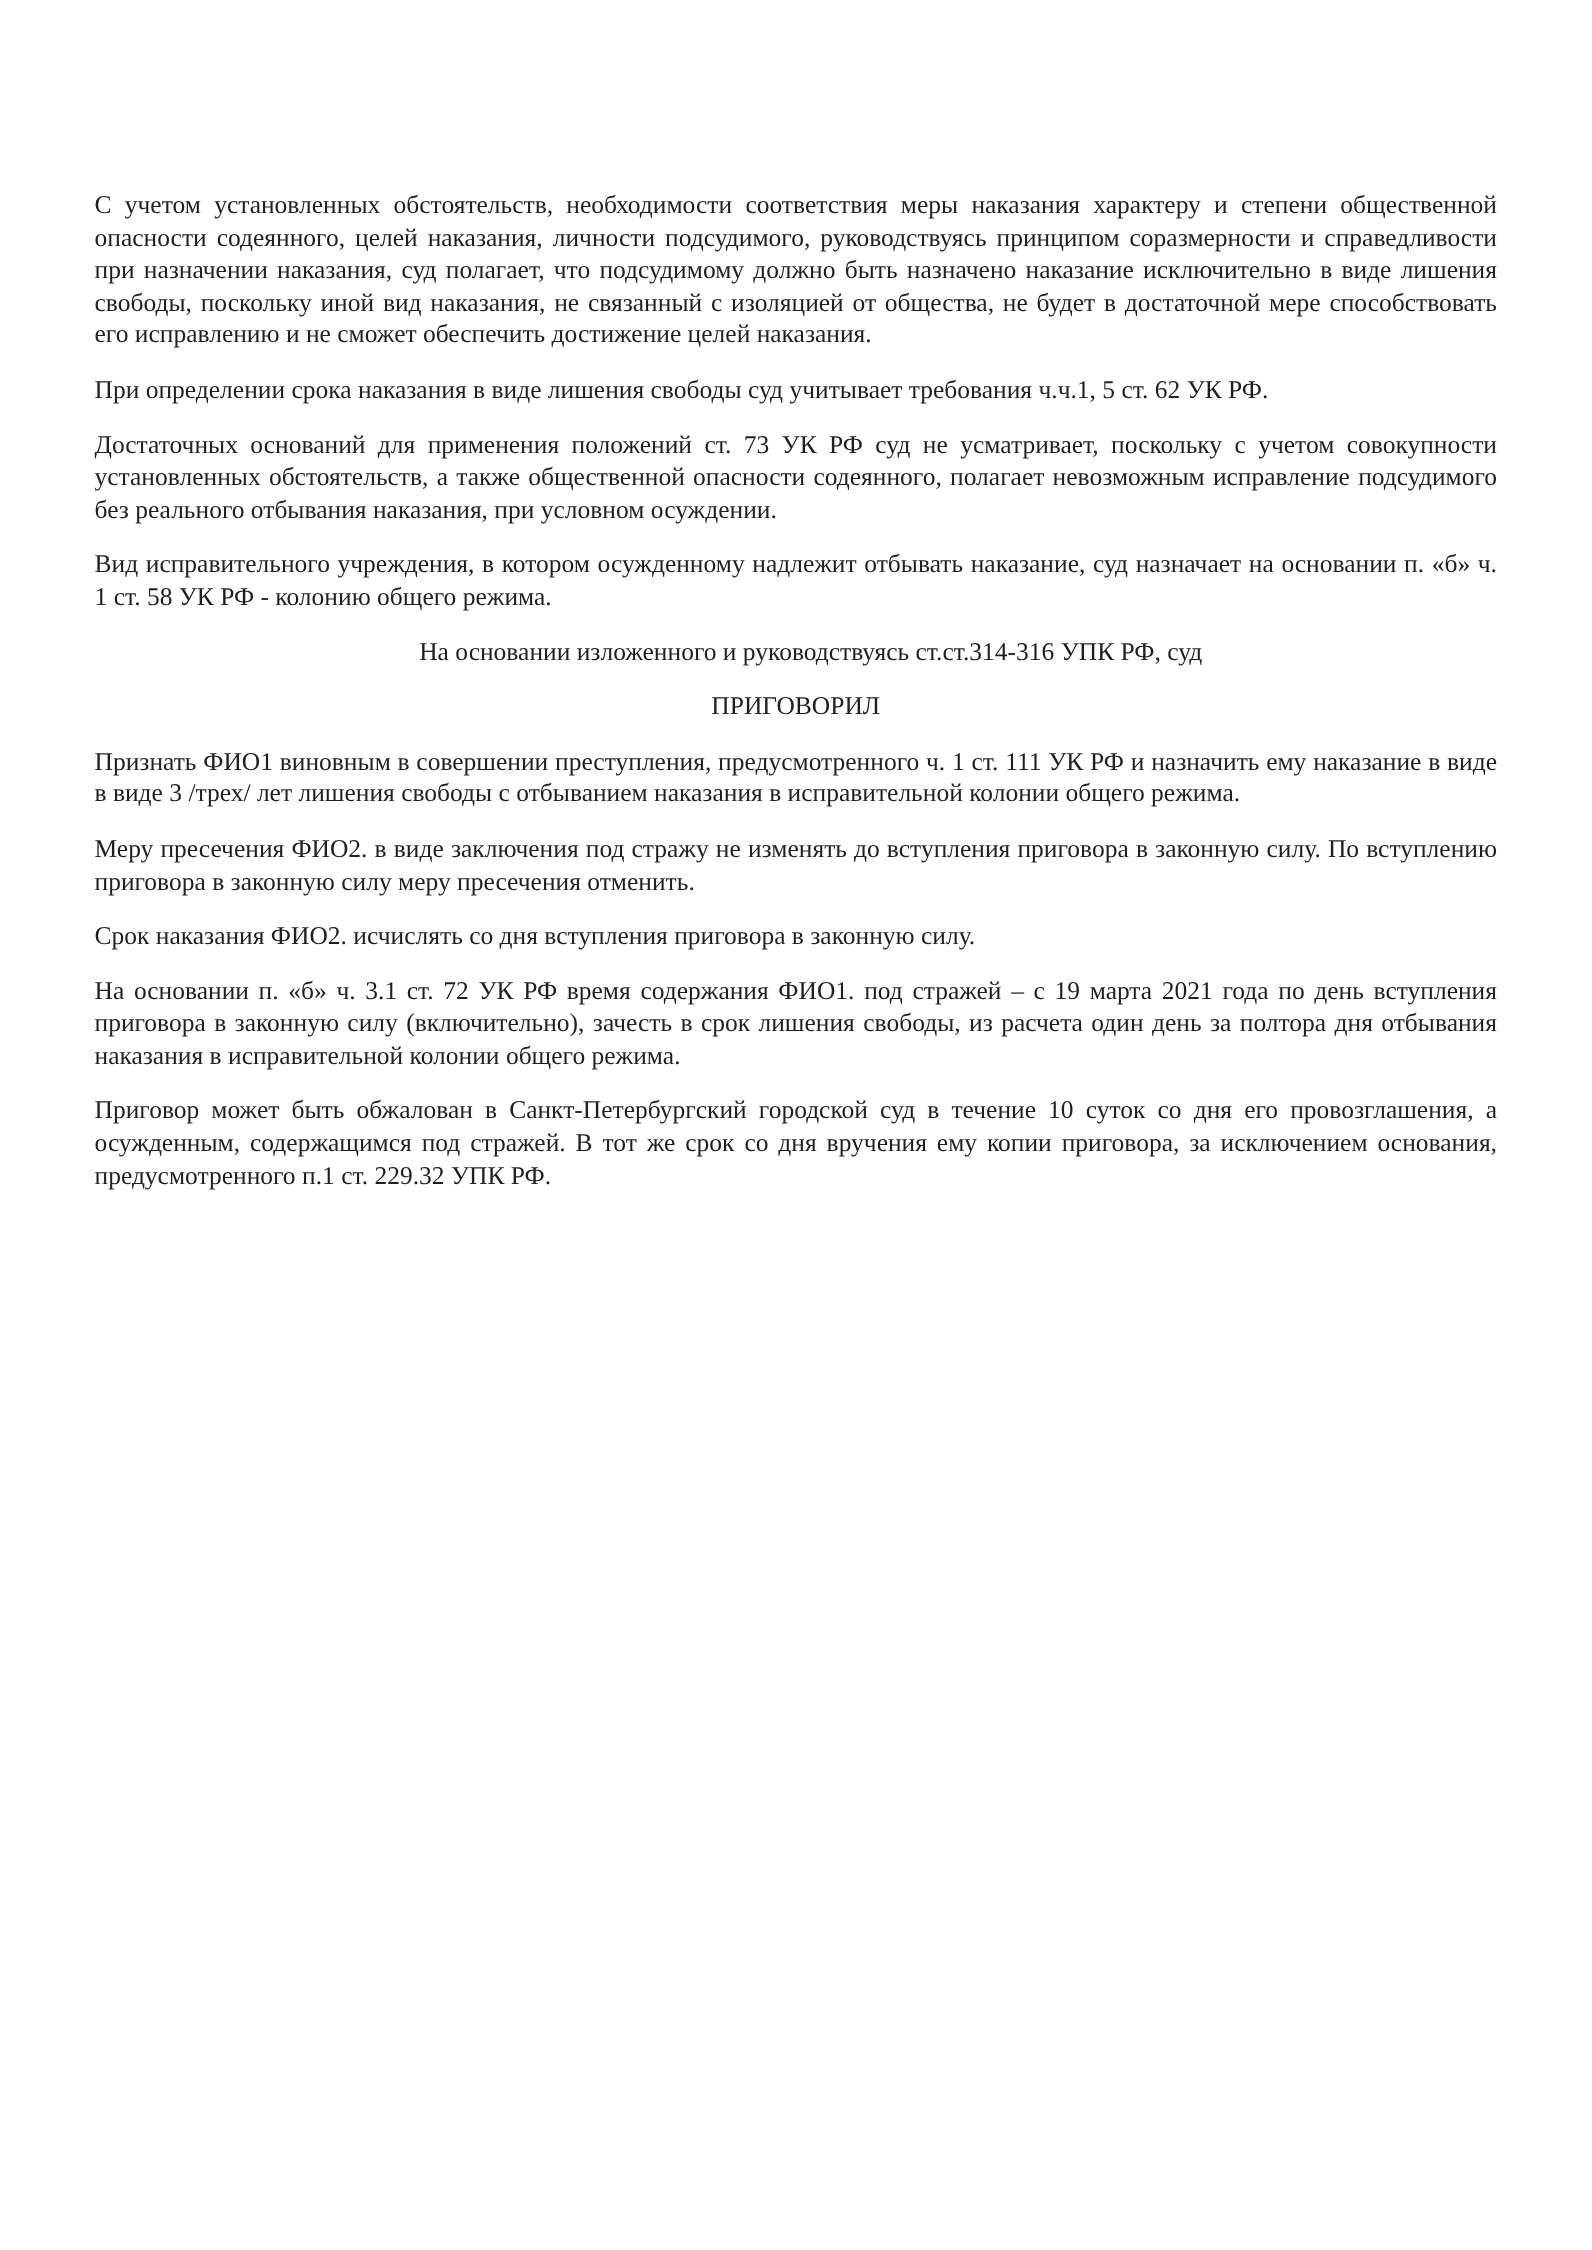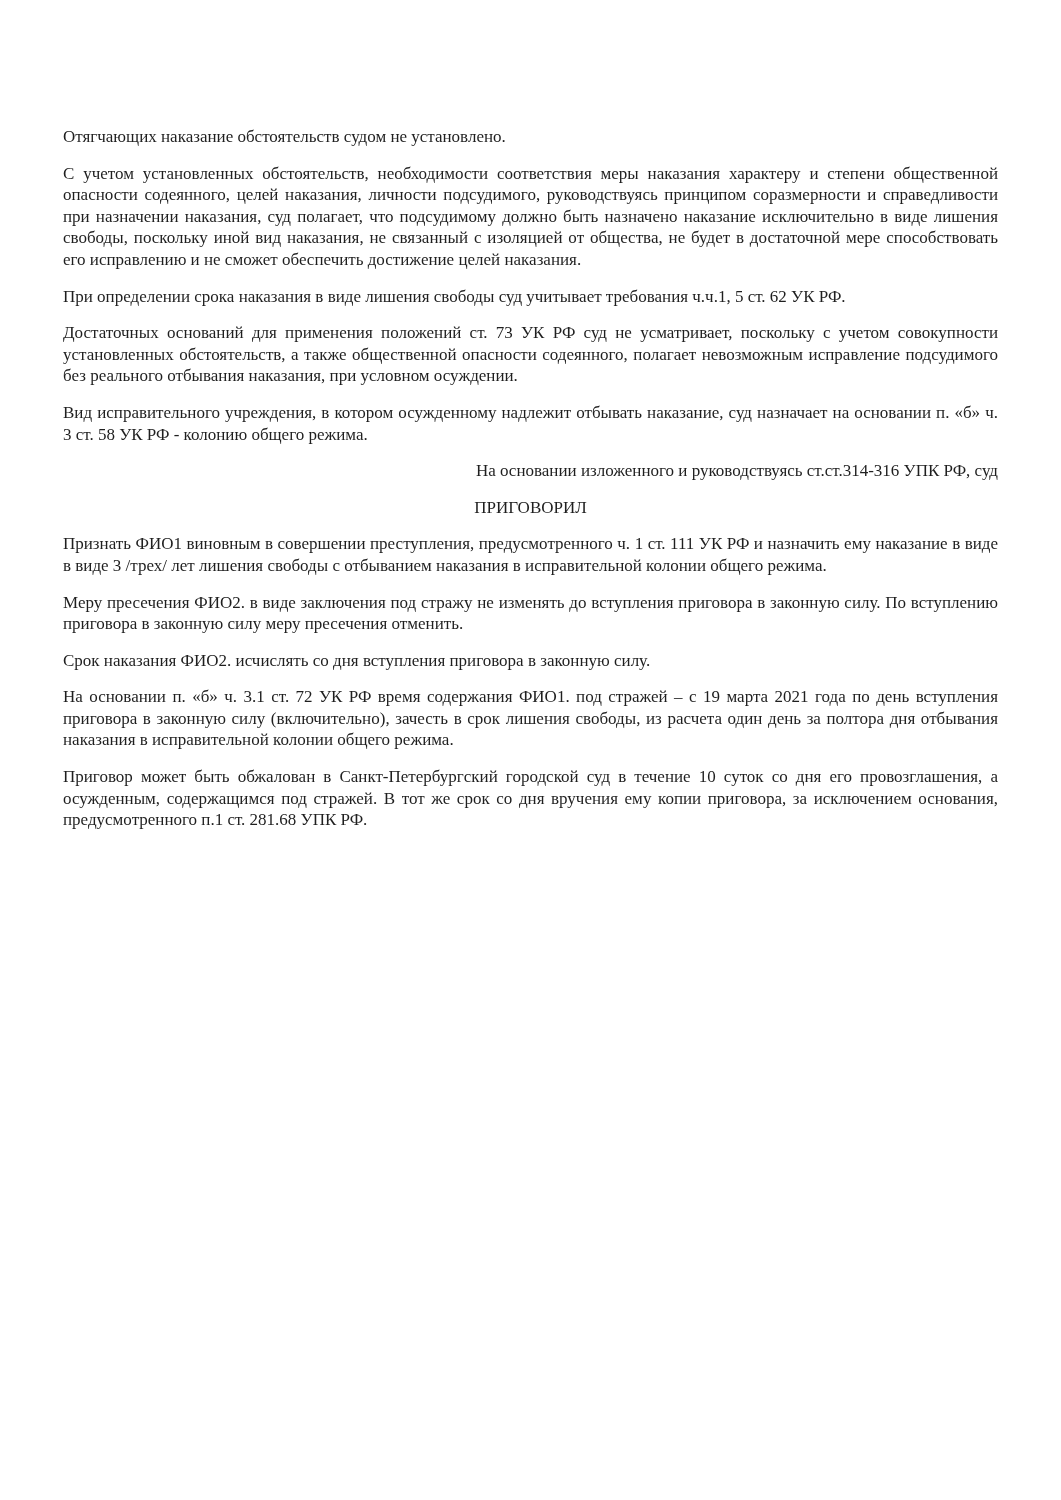--- a/index.html
+++ b/index.html
@@ -18,37 +18,36 @@
     overflow: hidden;
   }
   .para {
     font-size: 17px;
     line-height: 21.6px;
     text-align: justify;
     margin-bottom: 15px;
   }
   .para-indent {
     text-indent: 20px;
-    text-align: right;
+    text-align: center;
   }
   .heading {
     text-align: center;
     font-weight: normal;
     text-indent: 0;
   }
 </style>
 </head>
 <body>
 
 <div class="page">
-  <p class="para">Отягчающих наказание обстоятельств судом не установлено.</p>
   <p class="para">С учетом установленных обстоятельств, необходимости соответствия меры наказания характеру и степени общественной опасности содеянного, целей наказания, личности подсудимого, руководствуясь принципом соразмерности и справедливости при назначении наказания, суд полагает, что подсудимому должно быть назначено наказание исключительно в виде лишения свободы, поскольку иной вид наказания, не связанный с изоляцией от общества, не будет в достаточной мере способствовать его исправлению и не сможет обеспечить достижение целей наказания.</p>
   <p class="para">При определении срока наказания в виде лишения свободы суд учитывает требования ч.ч.1, 5 ст. 62 УК РФ.</p>
   <p class="para">Достаточных оснований для применения положений ст. 73 УК РФ суд не усматривает, поскольку с учетом совокупности установленных обстоятельств, а также общественной опасности содеянного, полагает невозможным исправление подсудимого без реального отбывания наказания, при условном осуждении.</p>
-  <p class="para">Вид исправительного учреждения, в котором осужденному надлежит отбывать наказание, суд назначает на основании п. «б» ч. 3 ст. 58 УК РФ - колонию общего режима.</p>
+  <p class="para">Вид исправительного учреждения, в котором осужденному надлежит отбывать наказание, суд назначает на основании п. «б» ч. 1 ст. 58 УК РФ - колонию общего режима.</p>
   <p class="para para-indent">На основании изложенного и руководствуясь ст.ст.314-316 УПК РФ, суд</p>
   <p class="para heading">ПРИГОВОРИЛ</p>
   <p class="para">Признать ФИО1 виновным в совершении преступления, предусмотренного ч. 1 ст. 111 УК РФ и назначить ему наказание в виде в виде 3 /трех/ лет лишения свободы с отбыванием наказания в исправительной колонии общего режима.</p>
   <p class="para">Меру пресечения ФИО2. в виде заключения под стражу не изменять до вступления приговора в законную силу. По вступлению приговора в законную силу меру пресечения отменить.</p>
   <p class="para">Срок наказания ФИО2. исчислять со дня вступления приговора в законную силу.</p>
   <p class="para">На основании п. «б» ч. 3.1 ст. 72 УК РФ время содержания ФИО1. под стражей – с 19 марта 2021 года по день вступления приговора в законную силу (включительно), зачесть в срок лишения свободы, из расчета один день за полтора дня отбывания наказания в исправительной колонии общего режима.</p>
-  <p class="para">Приговор может быть обжалован в Санкт-Петербургский городской суд в течение 10 суток со дня его провозглашения, а осужденным, содержащимся под стражей. В тот же срок со дня вручения ему копии приговора, за исключением основания, предусмотренного п.1 ст. 281.68 УПК РФ.</p>
+  <p class="para">Приговор может быть обжалован в Санкт-Петербургский городской суд в течение 10 суток со дня его провозглашения, а осужденным, содержащимся под стражей. В тот же срок со дня вручения ему копии приговора, за исключением основания, предусмотренного п.1 ст. 229.32 УПК РФ.</p>
 </div>
 
 </body></html>

